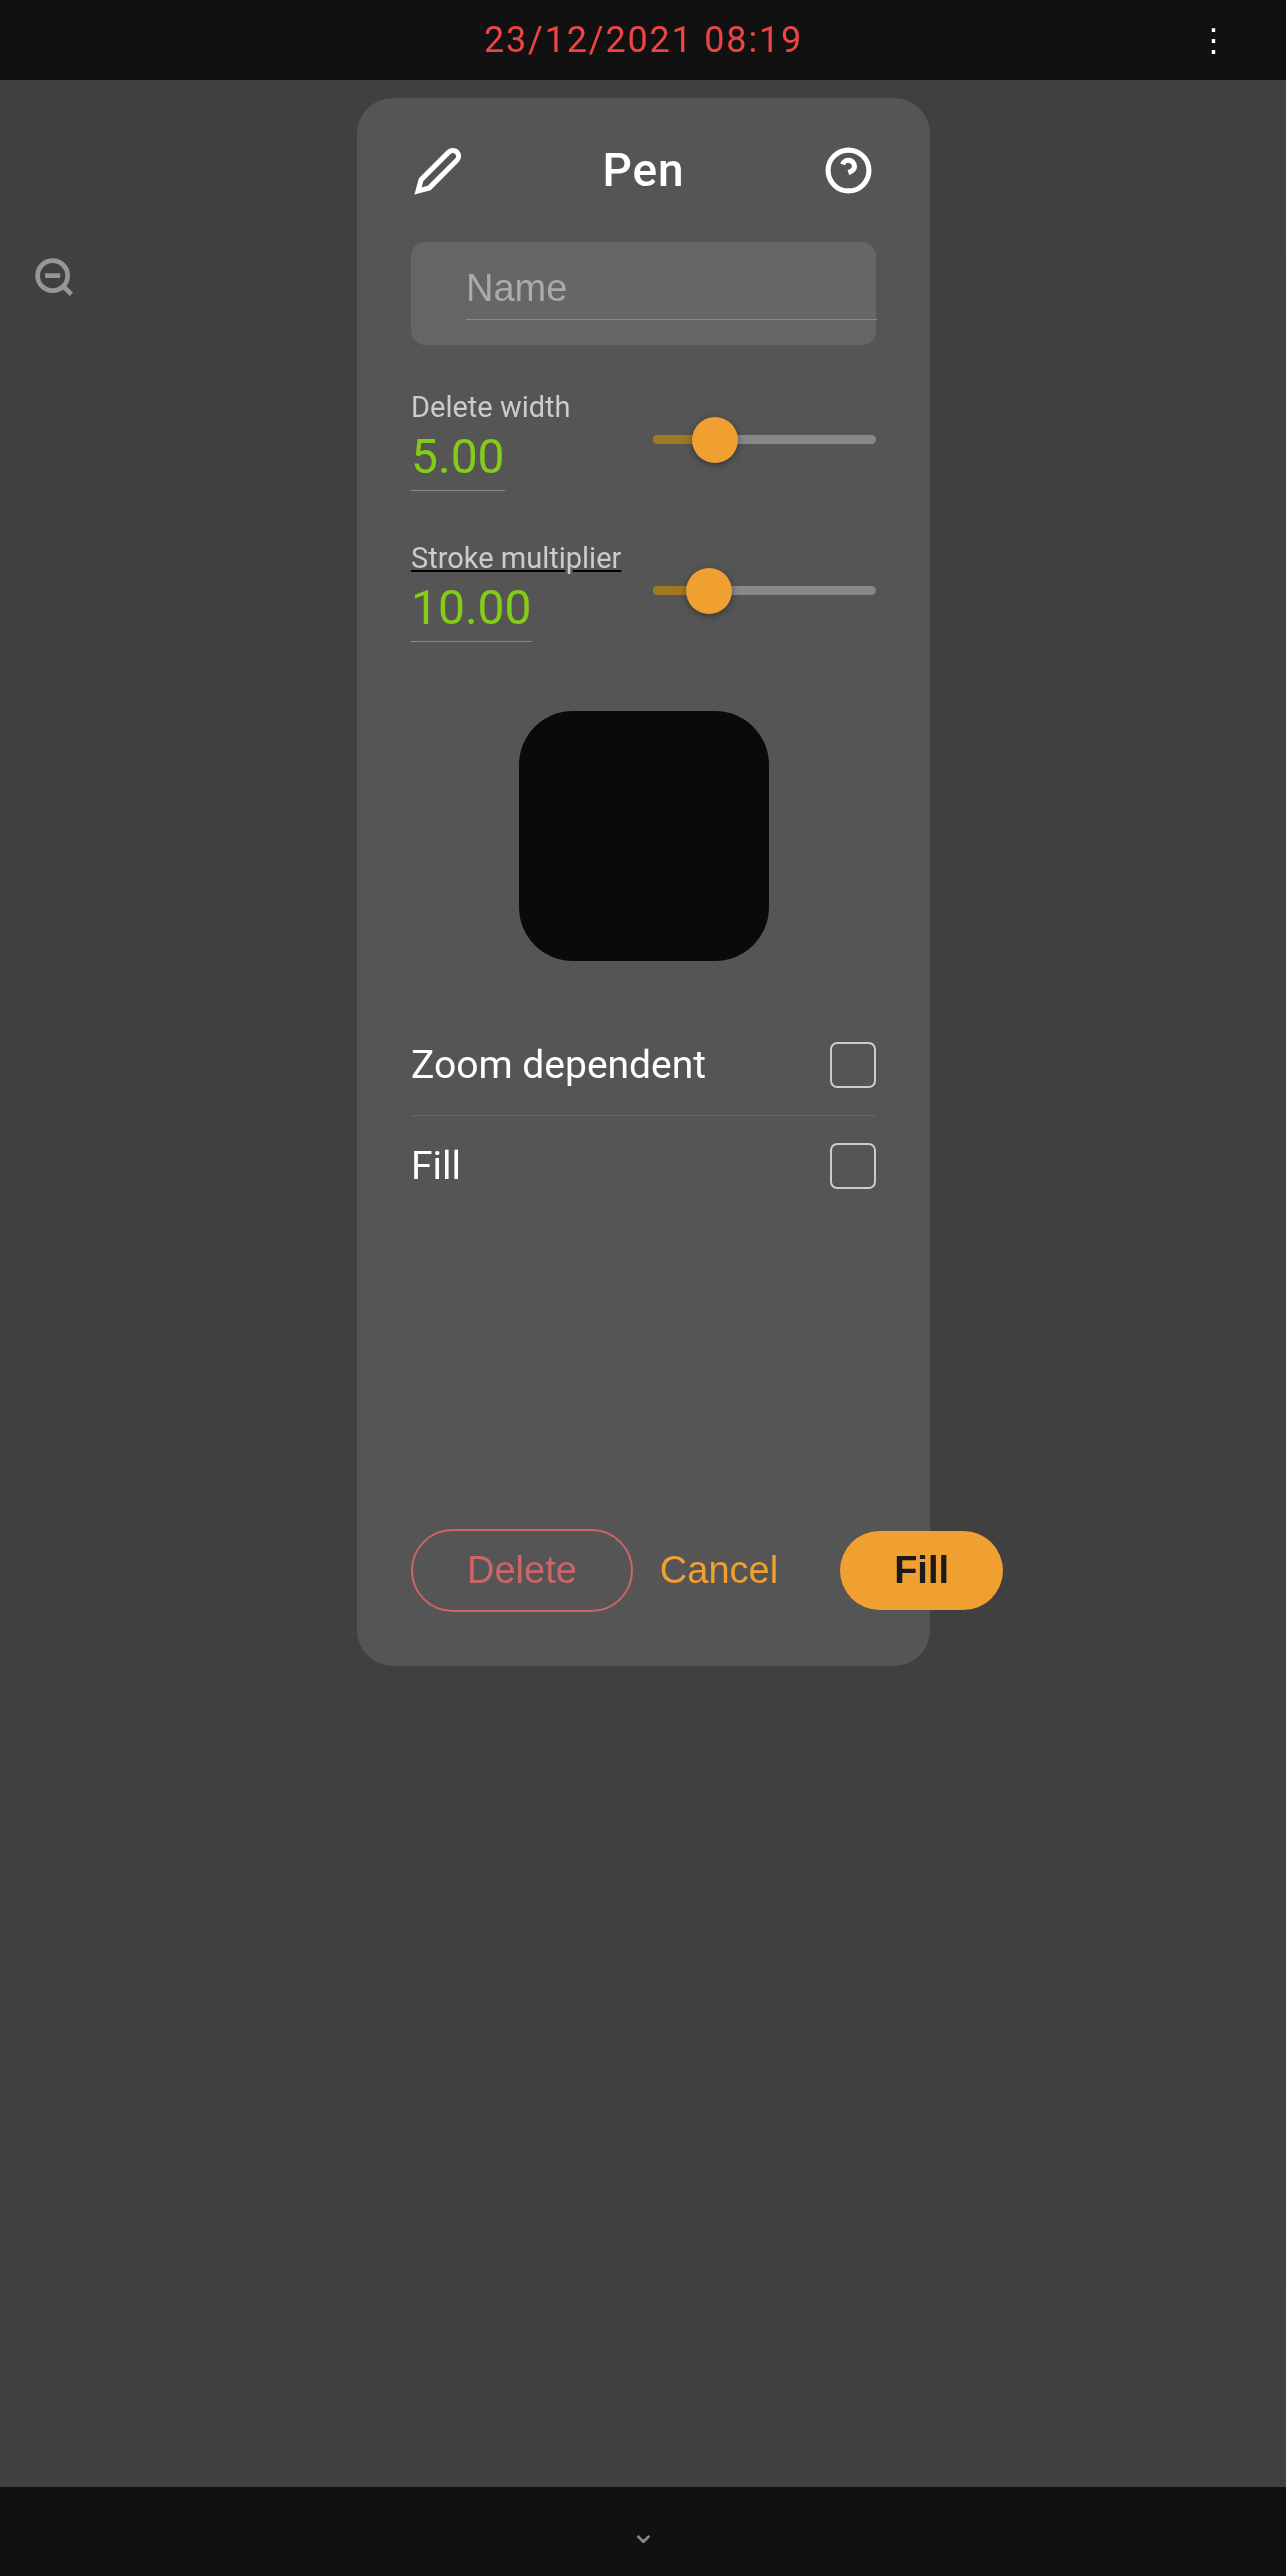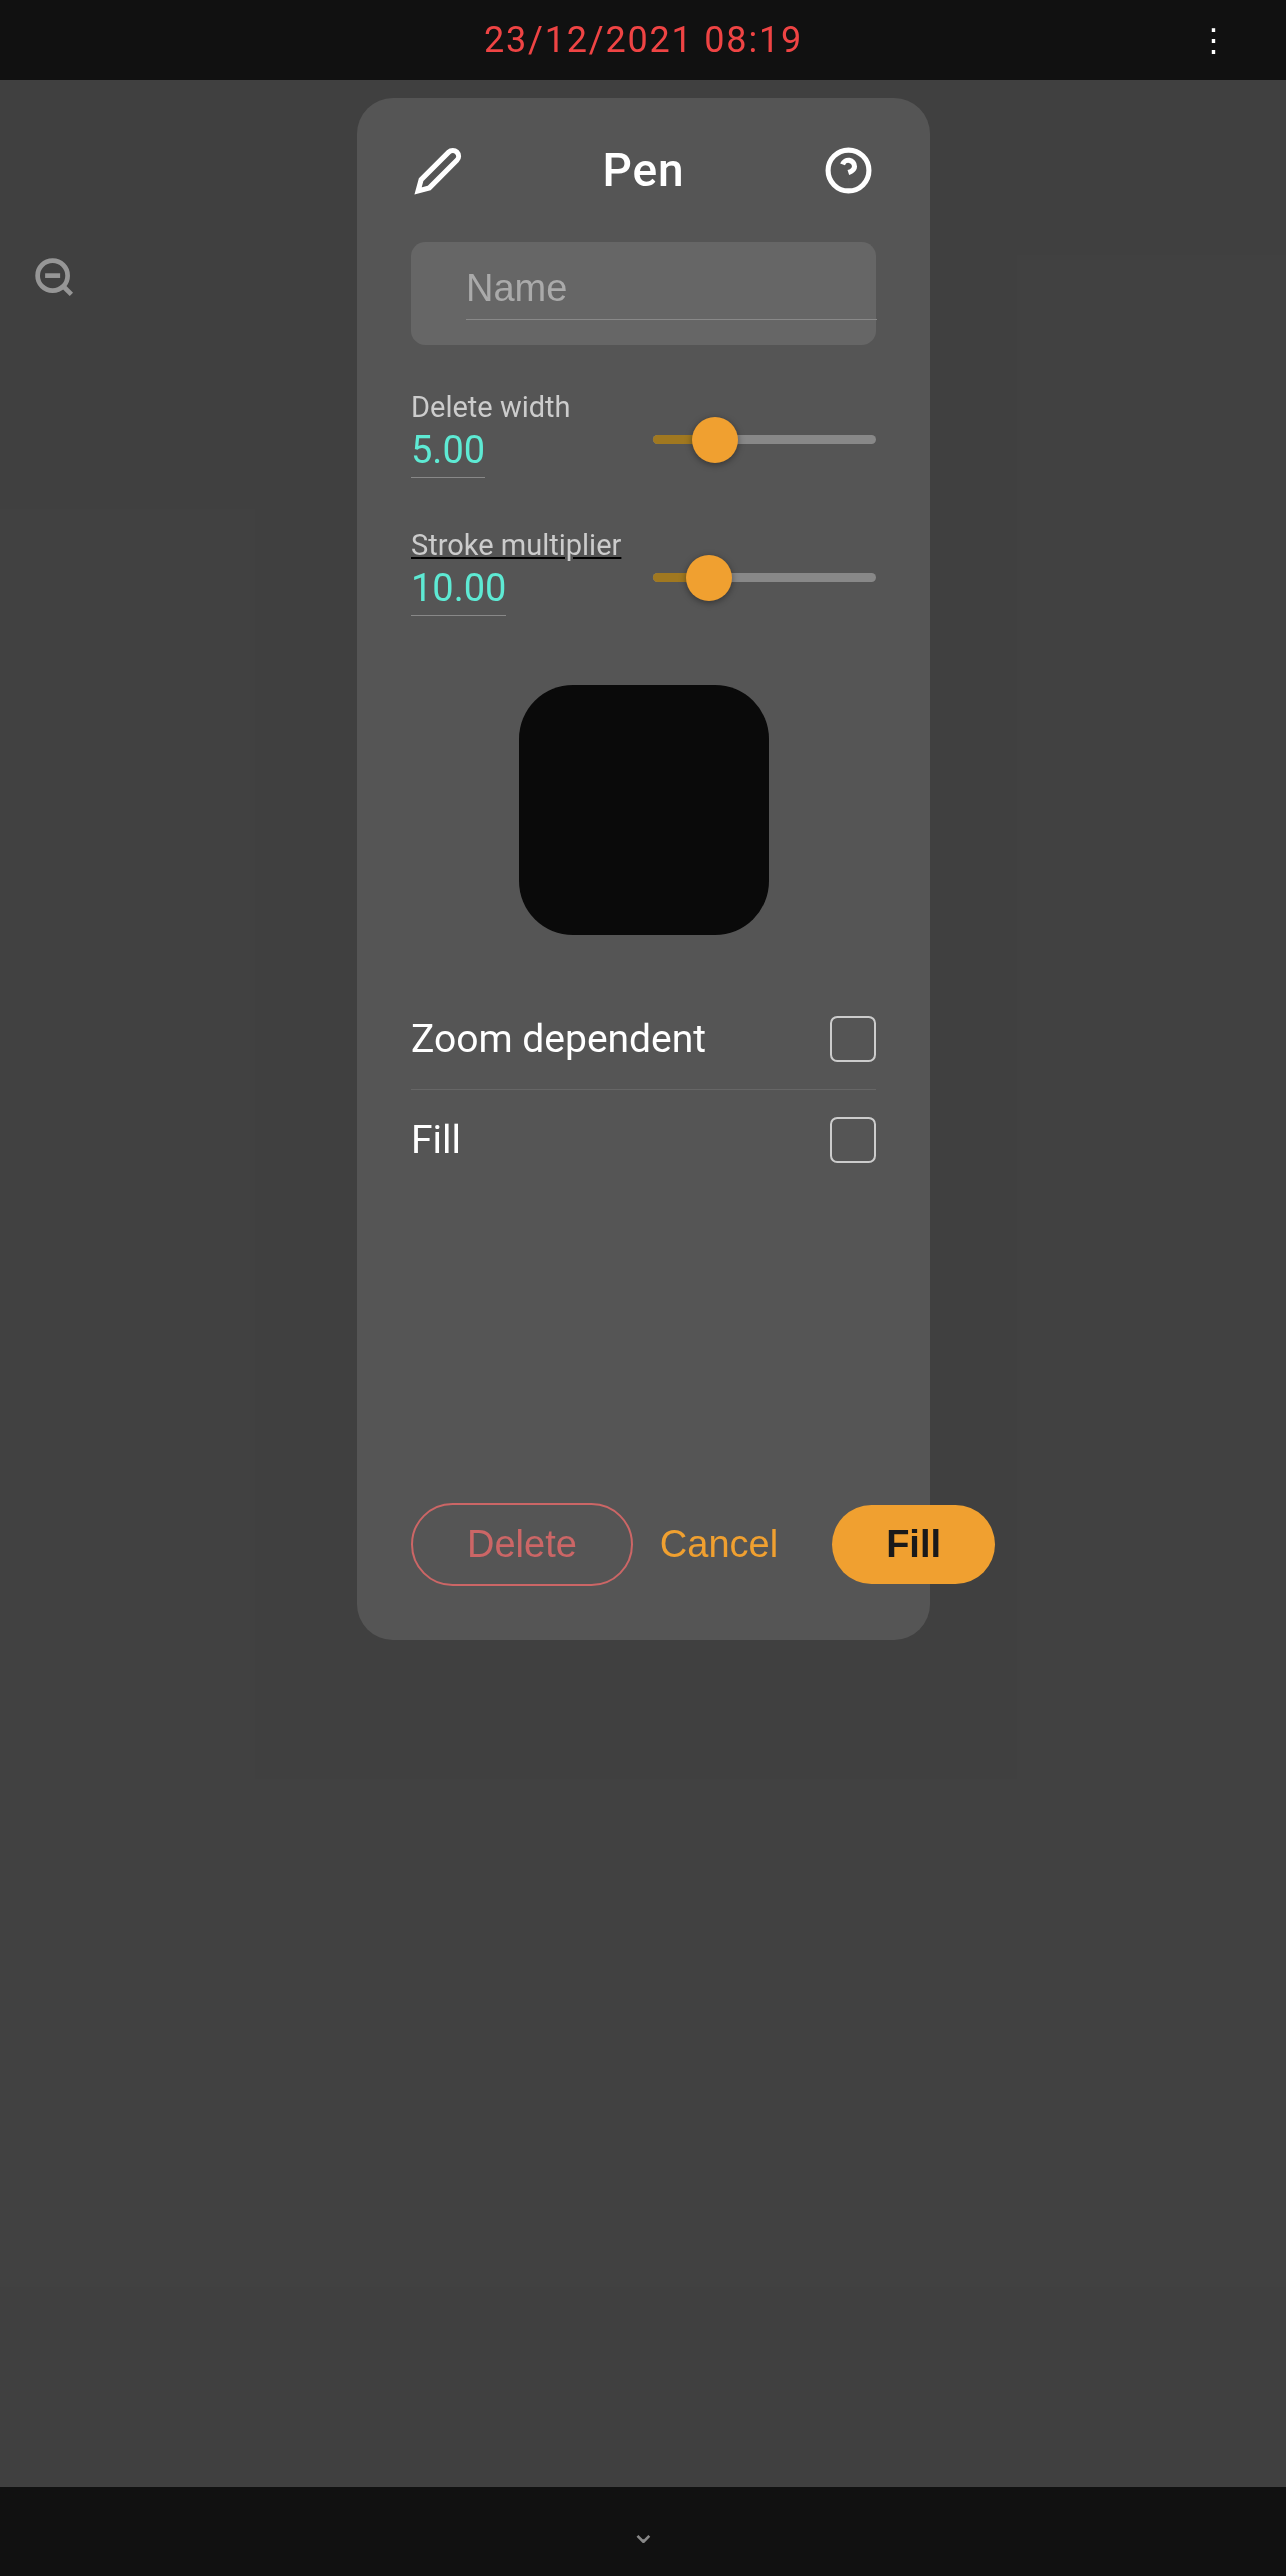--- a/index.html
+++ b/index.html
@@ -195,22 +195,22 @@
       margin-bottom: 36px;
     }
 
     .slider-label {
       color: #ccc;
       font-size: 29px;
       margin-bottom: 3.6px;
     }
 
     .slider-value {
-      color: #5eead4;
-      font-size: 38px;
+      color: #84cc16;
+      font-size: 48px;
       font-weight: 400;
       margin-bottom: 14.3px;
       border-bottom: 1.8px solid #888;
       padding-bottom: 5.4px;
       display: inline-block;
     }
 
     .slider-track-container {
       position: relative;
       width: 100%;
@@ -313,21 +313,21 @@
       border-radius: 45px;
       color: #cc6666;
       font-size: 38px;
       padding: 18px 54px;
       cursor: pointer;
     }
 
     .btn-right-group {
       display: flex;
       align-items: center;
-      gap: 27px;
+      gap: 35px;
     }
 
     .btn-cancel {
       background: transparent;
       border: none;
       color: #f0a030;
       font-size: 38px;
       padding: 18px 27px;
       cursor: pointer;
     }

